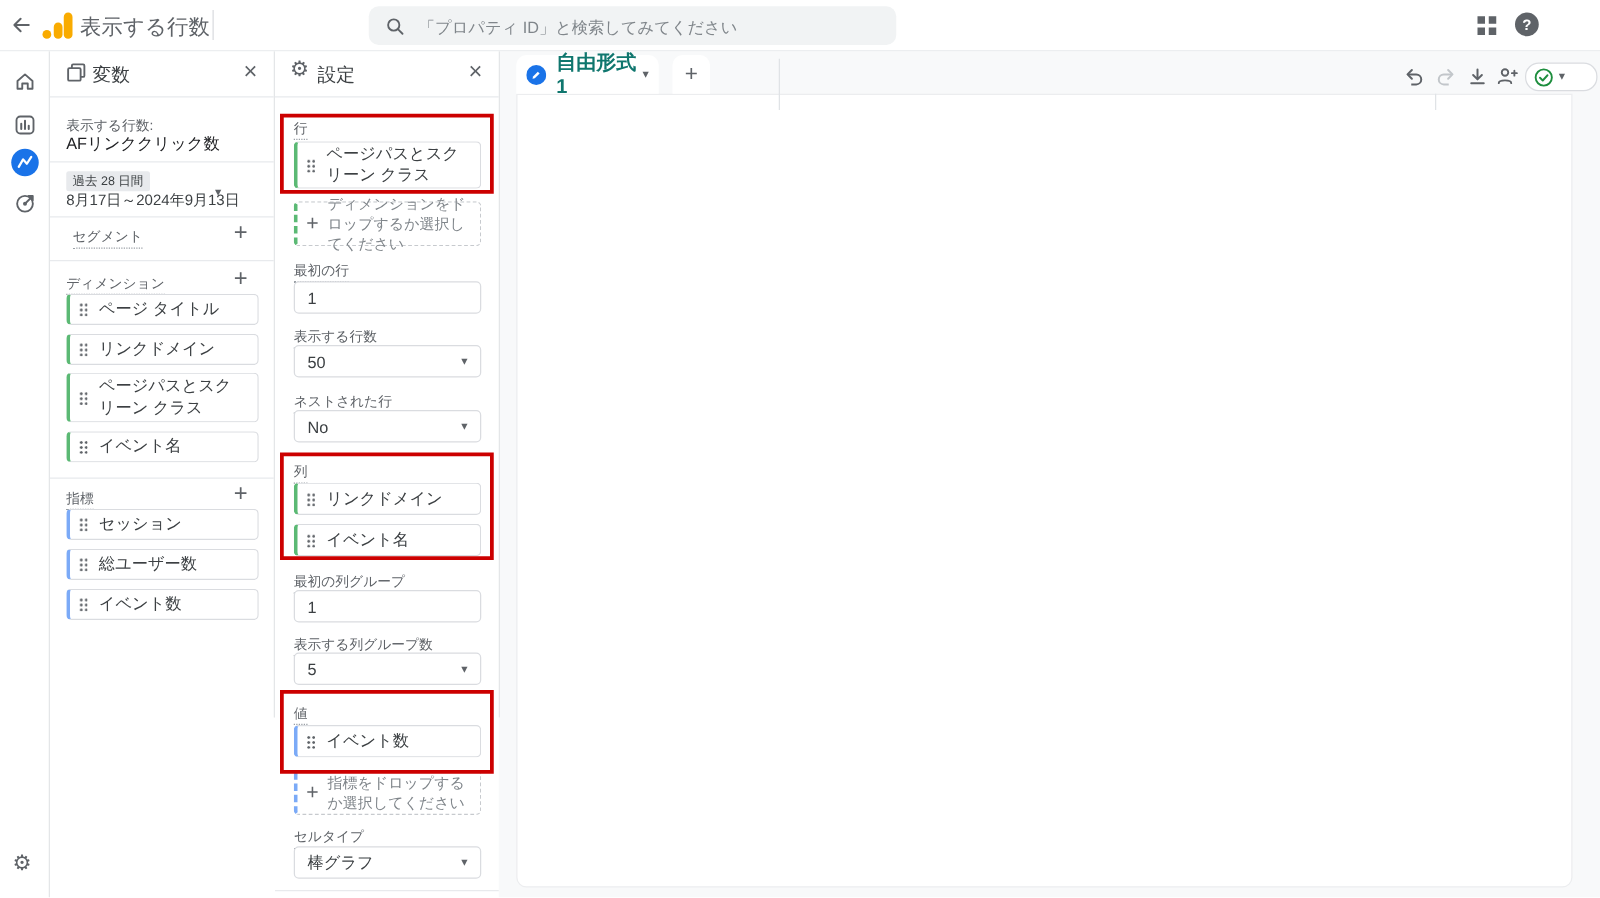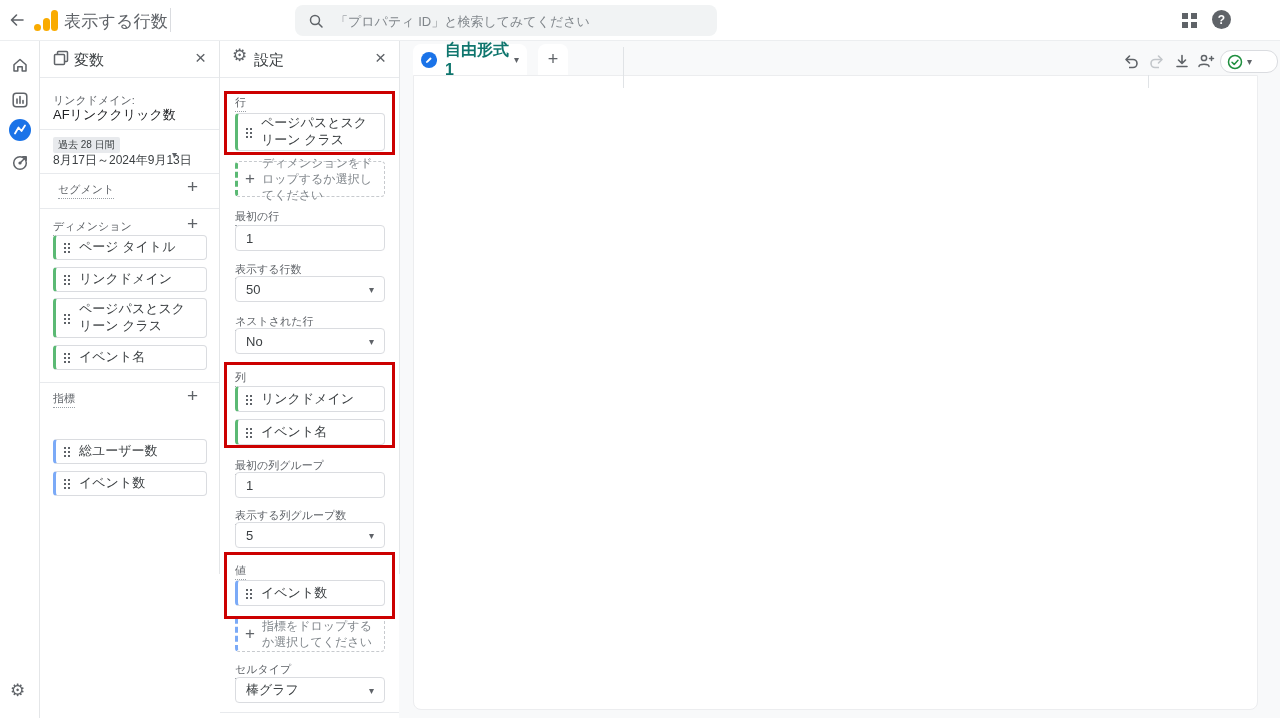--- a/index.html
+++ b/index.html
@@ -131,21 +131,21 @@
   <div class="phead-ic">
     <svg width="18" height="18" viewBox="0 0 18 18">
         <rect x="5.5" y="2.5" width="10" height="10" rx="1" fill="none" stroke="#5f6368" stroke-width="1.5"></rect>
         <rect x="2.5" y="5.5" width="10" height="10" rx="1" fill="#fff" stroke="#5f6368" stroke-width="1.5"></rect>
       </svg>
   </div>
   <div class="ptitle">変数</div>
   <div class="pclose">×</div>
   <div class="hdivider" style="top:37px"></div>
 
-  <div class="slabel" style="left:13px;top:53px">リンクドメイン:</div>
+  <div class="slabel" style="left:13px;top:53px">表示する行数:</div>
   <div style="position:absolute;left:13px;top:66px;font-size:13px;color:#202124">AFリンククリック数</div>
   <div class="hdivider" style="top:89px"></div>
 
   <div class="badge" style="left:13px;top:97px">過去 28 日間</div>
   <div style="position:absolute;left:13px;top:112px;font-size:12px;color:#3c4043">8月17日～2024年9月13日</div>
   <span class="caret" style="position:absolute;left:132px;top:109px">▾</span>
   <div class="hdivider" style="top:133px"></div>
 
   <div class="flabel" style="left:18px;top:142px">セグメント</div>
   <div class="plus" style="left:147px;top:137px">+</div>
@@ -168,20 +168,24 @@
   </div>
   <div class="chip dim" style="left:13px;top:305px;width:154px;height:25px">
     <span class="handle"></span>
     <span>イベント名</span>
   </div>
   <div class="hdivider" style="top:342px"></div>
 
   <div class="flabel" style="left:13px;top:351px">指標</div>
   <div class="plus" style="left:147px;top:346px">+</div>
 
+  <div class="chip met" style="left:13px;top:367px;width:154px;height:25px">
+    <span class="handle"></span>
+    <span>セッション</span>
+  </div>
   <div class="chip met" style="left:13px;top:399px;width:154px;height:25px">
     <span class="handle"></span>
     <span>総ユーザー数</span>
   </div>
   <div class="chip met" style="left:13px;top:431px;width:154px;height:25px">
     <span class="handle"></span>
     <span>イベント数</span>
   </div>
 </div>
 

